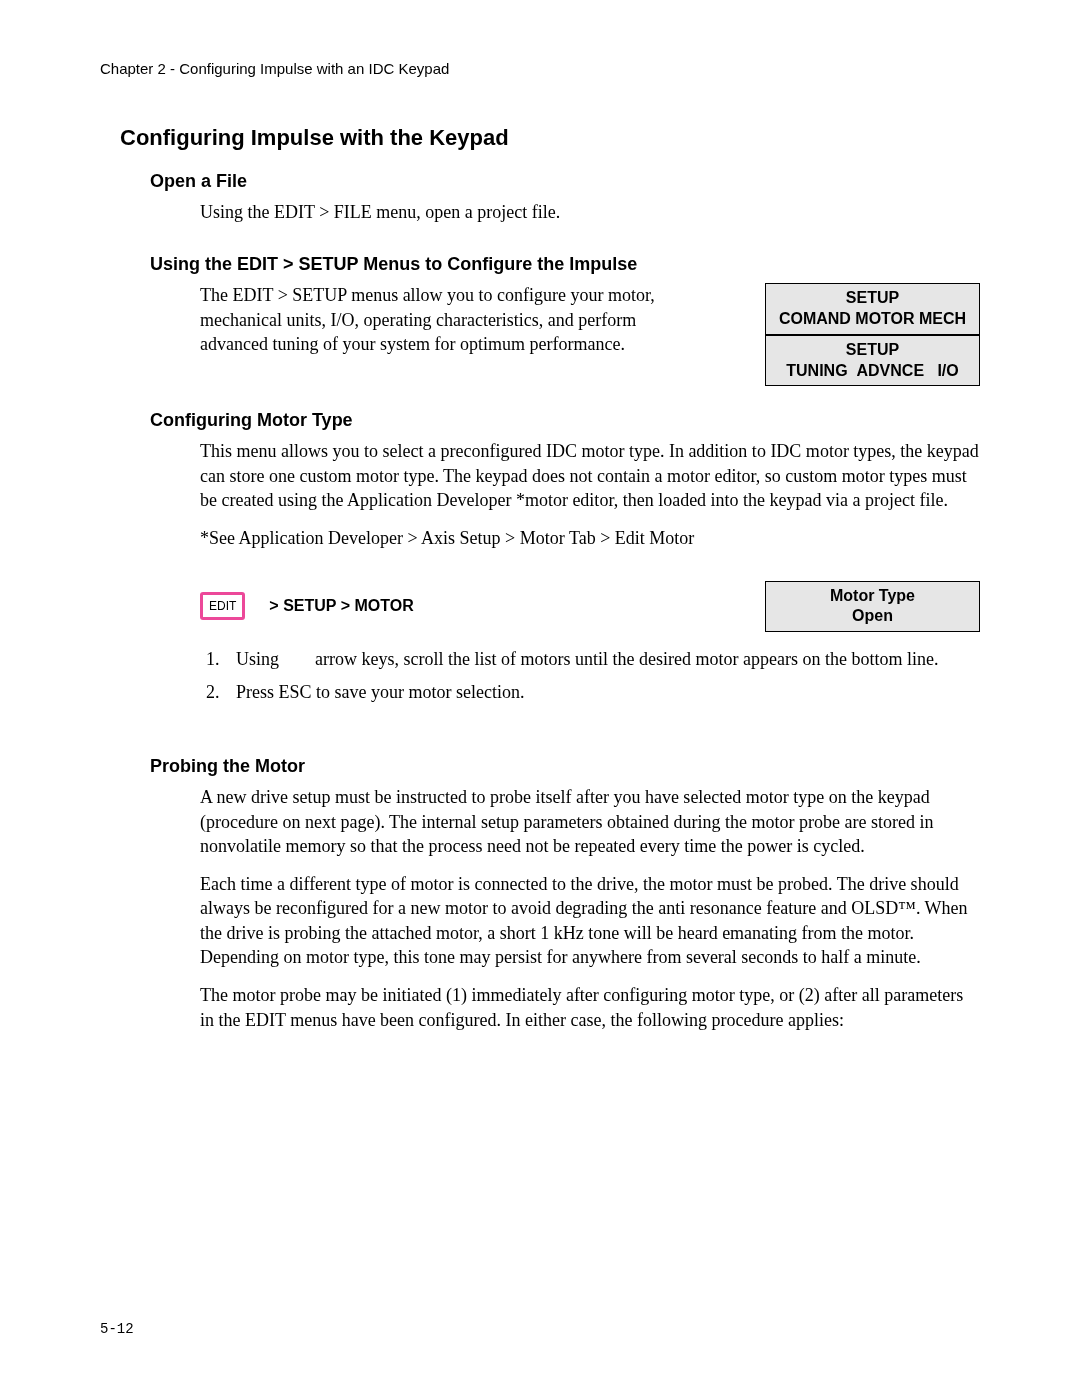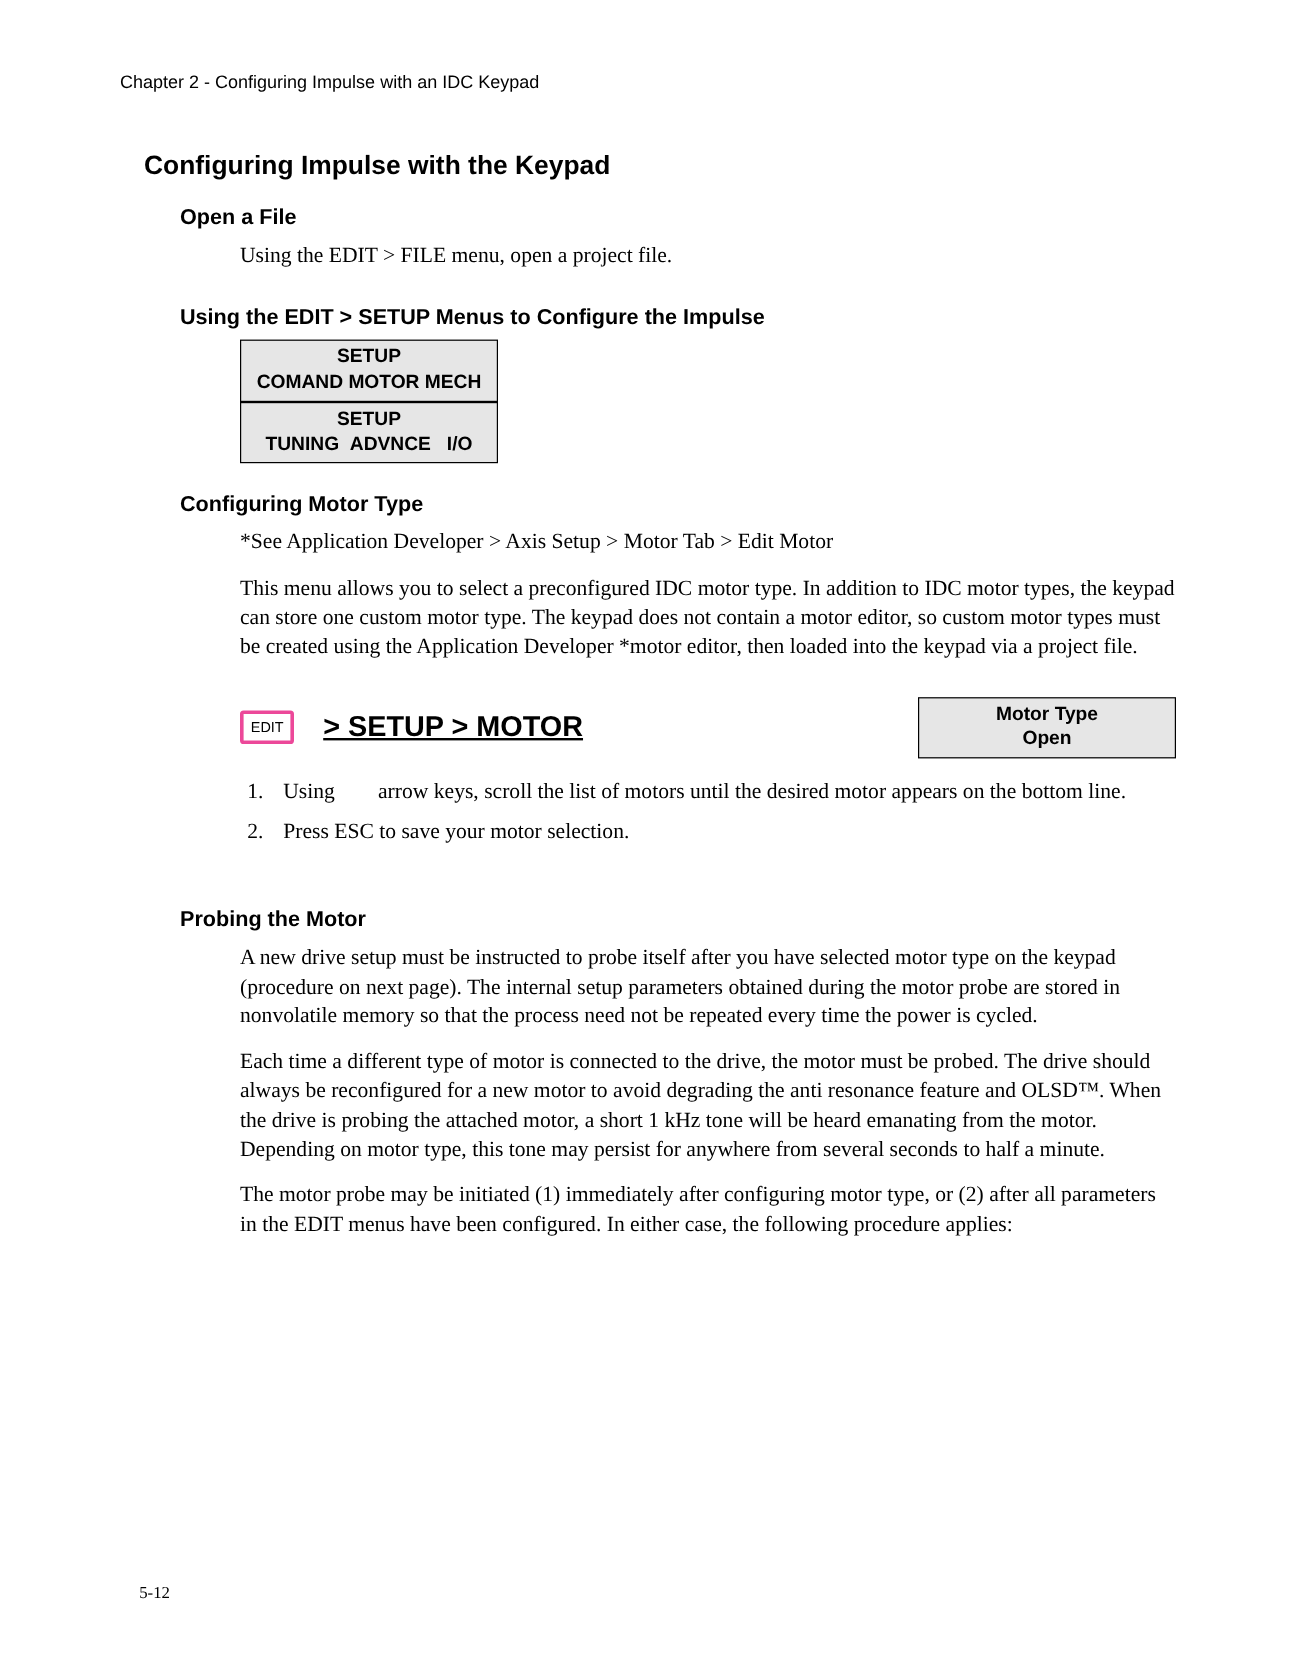--- a/index.html
+++ b/index.html
@@ -90,74 +90,76 @@
     border: 3px solid #ec4899;
     font-family: Arial, Helvetica, sans-serif;
     font-size: 12px;
     padding: 4px 6px;
     border-radius: 3px;
     margin-right: 24px;
   }
   .nav-path {
     font-family: Arial, Helvetica, sans-serif;
     font-weight: bold;
-    font-size: 24px;
-    text-decoration: underline;
+    font-size: 16px;
   }
   .nav-row-right {
     margin-left: auto;
     width: 215px;
   }
   ol.steps {
     font-size: 18px;
     line-height: 1.5;
     margin: 0 0 20px 100px;
     padding-left: 24px;
   }
   ol.steps li {
     padding-left: 12px;
     margin-bottom: 6px;
   }
   .page-num {
     position: absolute;
-    left: 116px;
+    left: 100px;
     bottom: 60px;
-    font-family: Liberation Serif, serif;
+    font-family: Liberation Mono, monospace;
     font-size: 14px;
   }
 </style>
 </head>
 <body>
 
 <div class="page">
 
   <div class="running-header">Chapter 2 - Configuring Impulse with an IDC Keypad</div>
 
   <h1 class="section-title">Configuring Impulse with the Keypad</h1>
 
   <h2 class="subhead">Open a File</h2>
   <p class="body-text">Using the EDIT &gt; FILE menu, open a project file.</p>
 
   <h2 class="subhead-wide">Using the EDIT &gt; SETUP Menus to Configure the Impulse</h2>
   <div class="config-row">
+    <div class="text-col">
+      <p class="body-text-narrow" style="margin-left:0">The EDIT &gt; SETUP menus allow you to configure your motor, mechanical units, I/O, operating characteristics, and perform advanced tuning of your system for optimum performance.</p>
+    </div>
     <div class="right-boxes">
       <div class="lcd-box">
         <div>SETUP</div>
         <div>COMAND MOTOR MECH</div>
       </div>
       <div class="lcd-box">
         <div>SETUP</div>
         <div>TUNING&nbsp;&nbsp;ADVNCE&nbsp;&nbsp;&nbsp;I/O</div>
       </div>
     </div>
   </div>
 
   <h2 class="subhead" style="margin-top:4px">Configuring Motor Type</h2>
+  <p class="body-text">This menu allows you to select a preconfigured IDC motor type. In addition to IDC motor types, the keypad can store one custom motor type. The keypad does not contain a motor editor, so custom motor types must be created using the Application Developer *motor editor, then loaded into the keypad via a project file.</p>
   <p class="body-text">*See Application Developer &gt; Axis Setup &gt; Motor Tab &gt; Edit Motor</p>
-  <p class="body-text">This menu allows you to select a preconfigured IDC motor type. In addition to IDC motor types, the keypad can store one custom motor type. The keypad does not contain a motor editor, so custom motor types must be created using the Application Developer *motor editor, then loaded into the keypad via a project file.</p>
 
   <div class="nav-row">
     <span class="edit-key">EDIT</span>
     <span class="nav-path">&gt;  SETUP &gt; MOTOR</span>
     <div class="nav-row-right">
       <div class="lcd-box" style="margin-bottom:0">
         <div>Motor Type</div>
         <div>Open</div>
       </div>
     </div>

